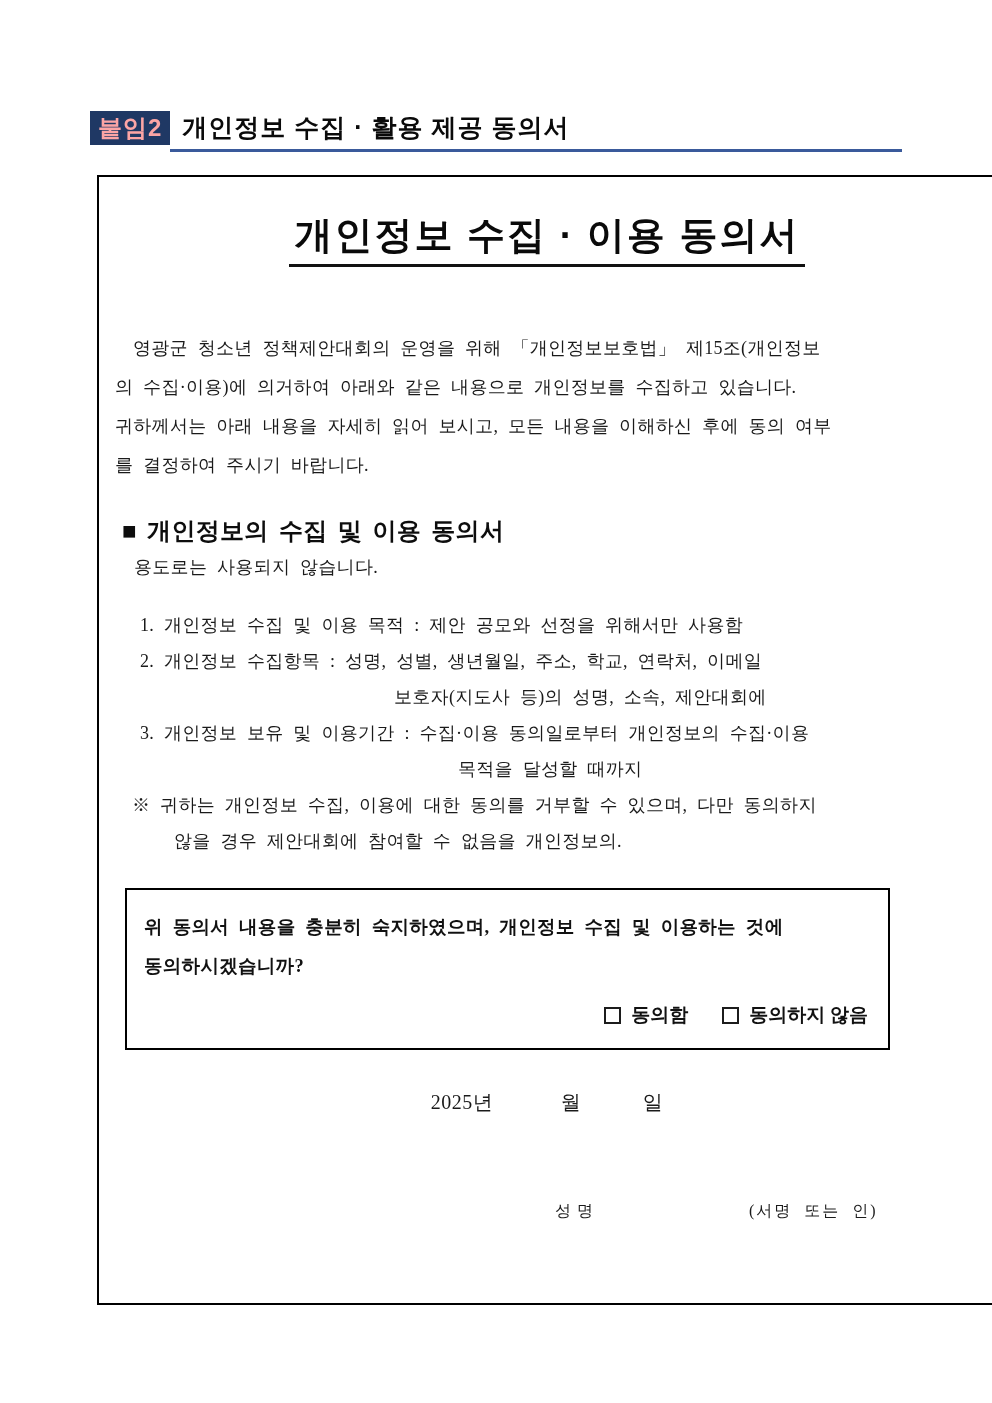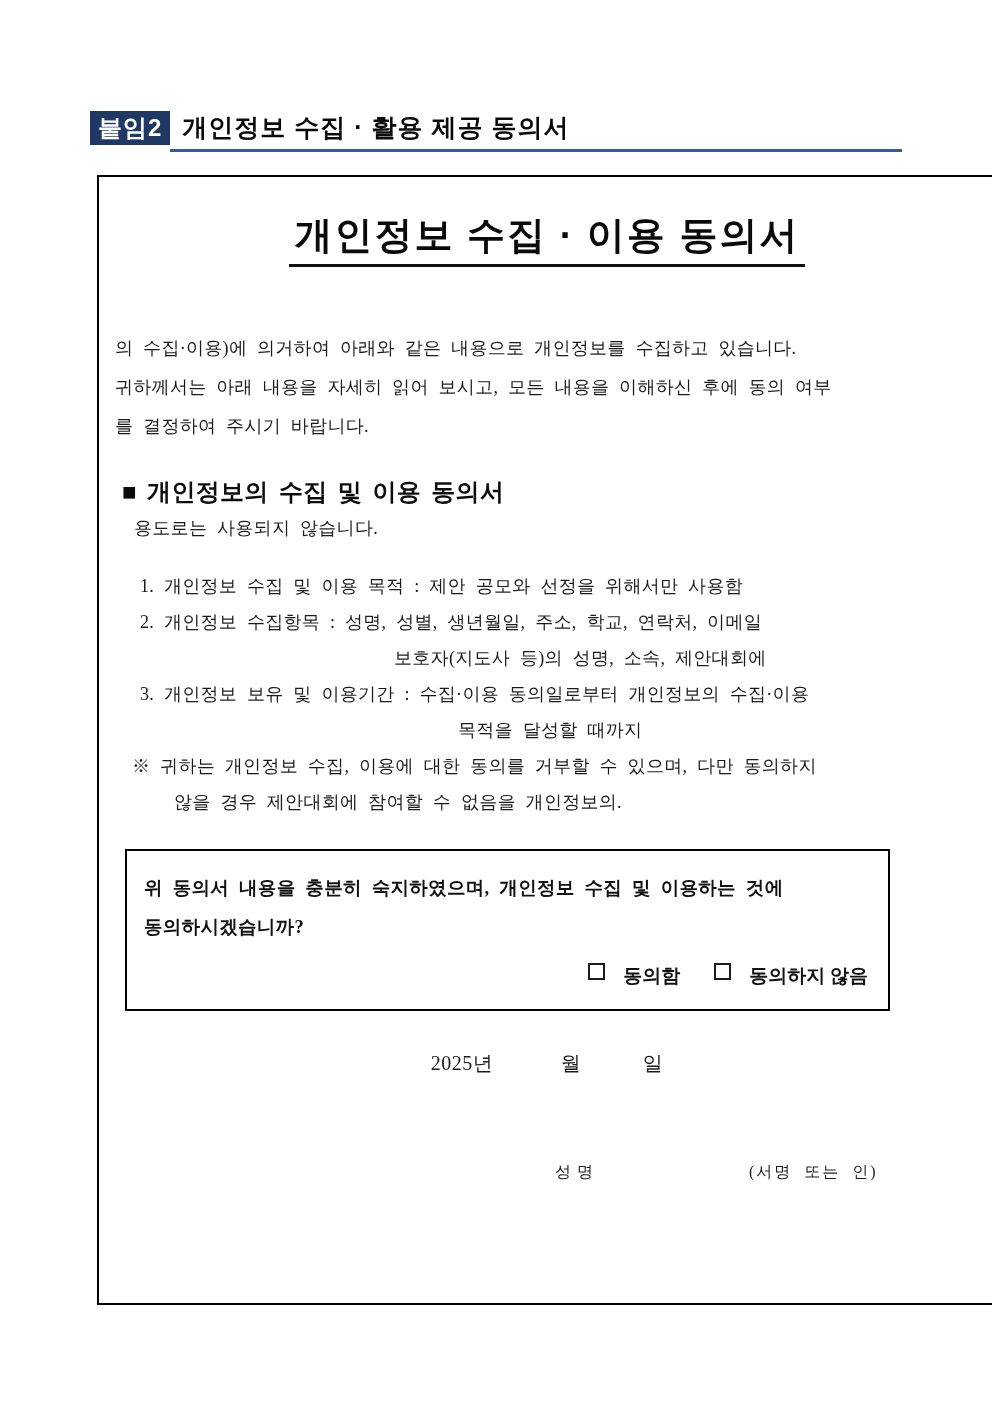--- a/index.html
+++ b/index.html
@@ -14,21 +14,21 @@
   
   .attach-header {
     position: absolute;
     left: 90px; top: 111px;
     width: 812px;
     display: flex;
     align-items: flex-start;
   }
   .attach-badge {
     background: #1f3864;
-    color: #ffffff;
+    color: #fca5a5;
     font-family: "Liberation Sans", "DejaVu Sans", sans-serif;
     font-weight: bold;
     font-size: 24px;
     line-height: 34px;
     padding: 0 8px;
     letter-spacing: 1px;
     flex: 0 0 auto;
   }
   .attach-title-wrap {
     flex: 1 1 auto;
@@ -114,21 +114,21 @@
   .consent-question .line { line-height: 39px; }
   .consent-choices {
     position: absolute;
     right: 20px; bottom: 20px;
     display: flex;
     align-items: center;
     gap: 34px;
     font-weight: bold;
     font-size: 19px;
   }
-  .choice { display: inline-flex; gap: 18px; }
+  .choice { display: inline-flex; align-items: center; gap: 10px; }
   .cbox {
     width: 17px; height: 17px;
     border: 2px solid #1c1c1c;
     display: inline-block;
     background: #ffffff;
   }
 
   
   .date-line {
     margin-top: 39px;
@@ -161,20 +161,21 @@
   </div>
 </div>
 
 <div class="form-box">
 
   <div class="doc-title-row">
     <span class="doc-title">개인정보 수집 · 이용 동의서</span>
   </div>
 
   <div class="intro body-text">
+    <div class="line first">영광군 청소년 정책제안대회의 운영을 위해 「개인정보보호법」 제15조(개인정보</div>
     <div class="line">의 수집·이용)에 의거하여 아래와 같은 내용으로 개인정보를 수집하고 있습니다.</div>
     <div class="line">귀하께서는 아래 내용을 자세히 읽어 보시고, 모든 내용을 이해하신 후에 동의 여부</div>
     <div class="line">를 결정하여 주시기 바랍니다.</div>
   </div>
 
   <div class="section body-text">
     <div class="section-heading">■ 개인정보의 수집 및 이용 동의서</div>
     <div class="line">용도로는 사용되지 않습니다.</div>
   </div>
 

